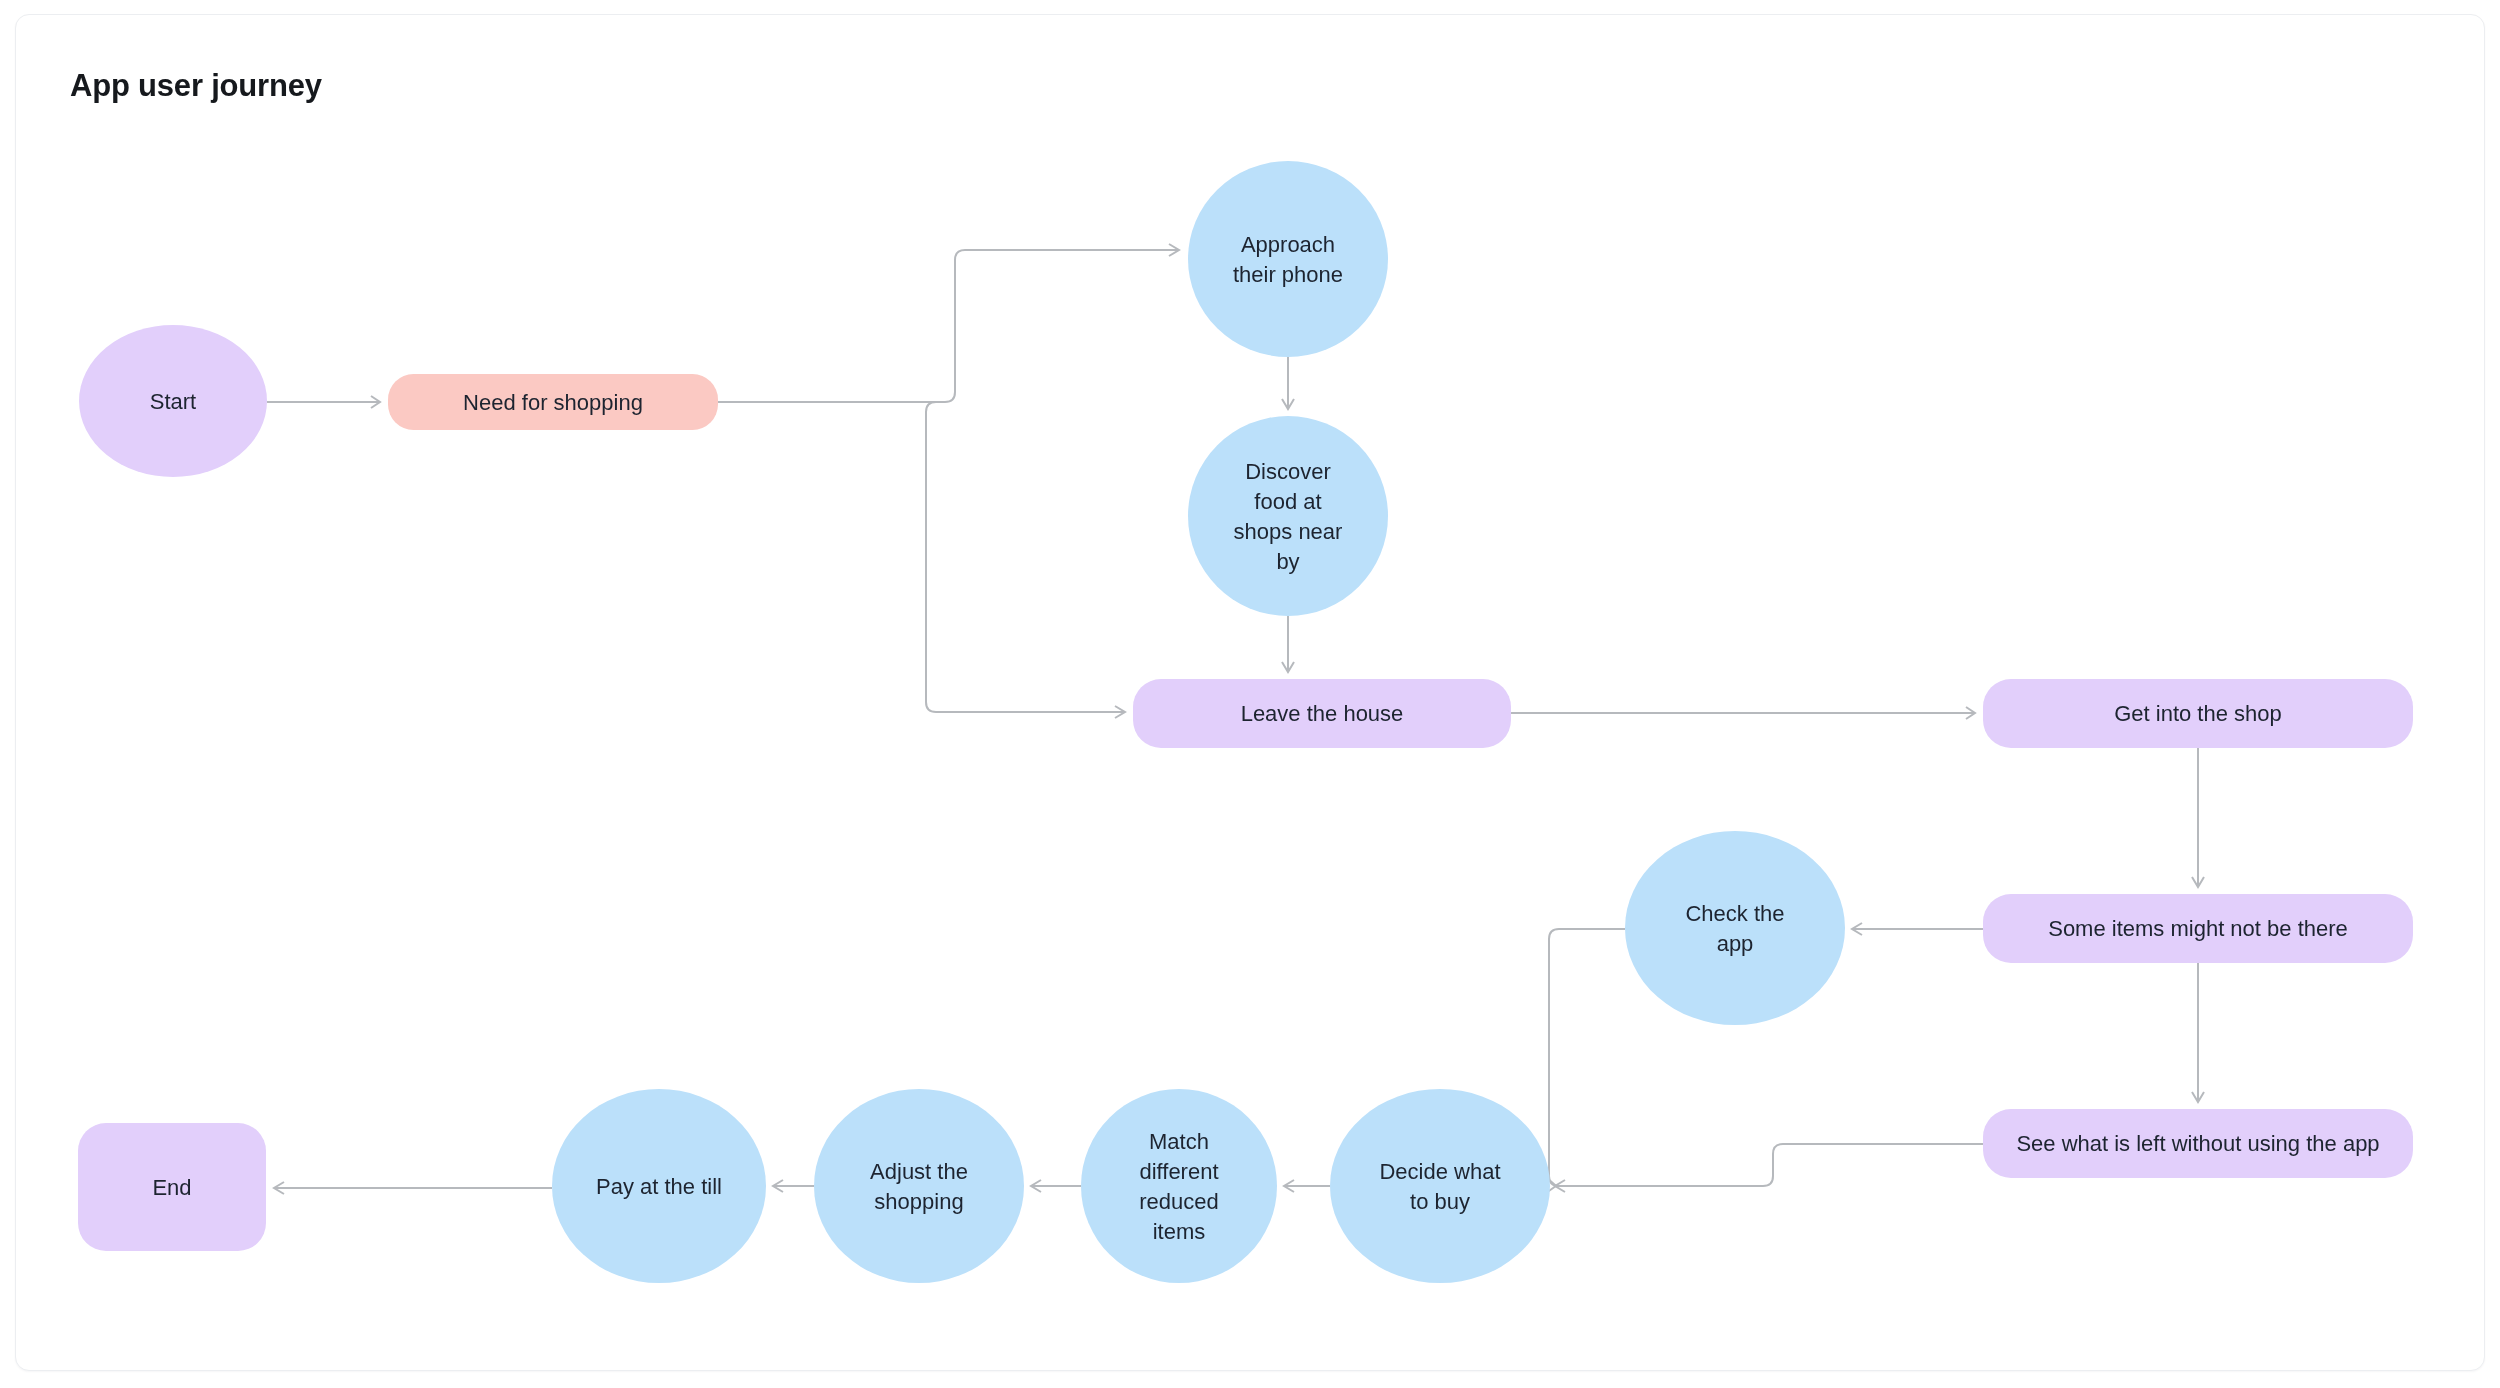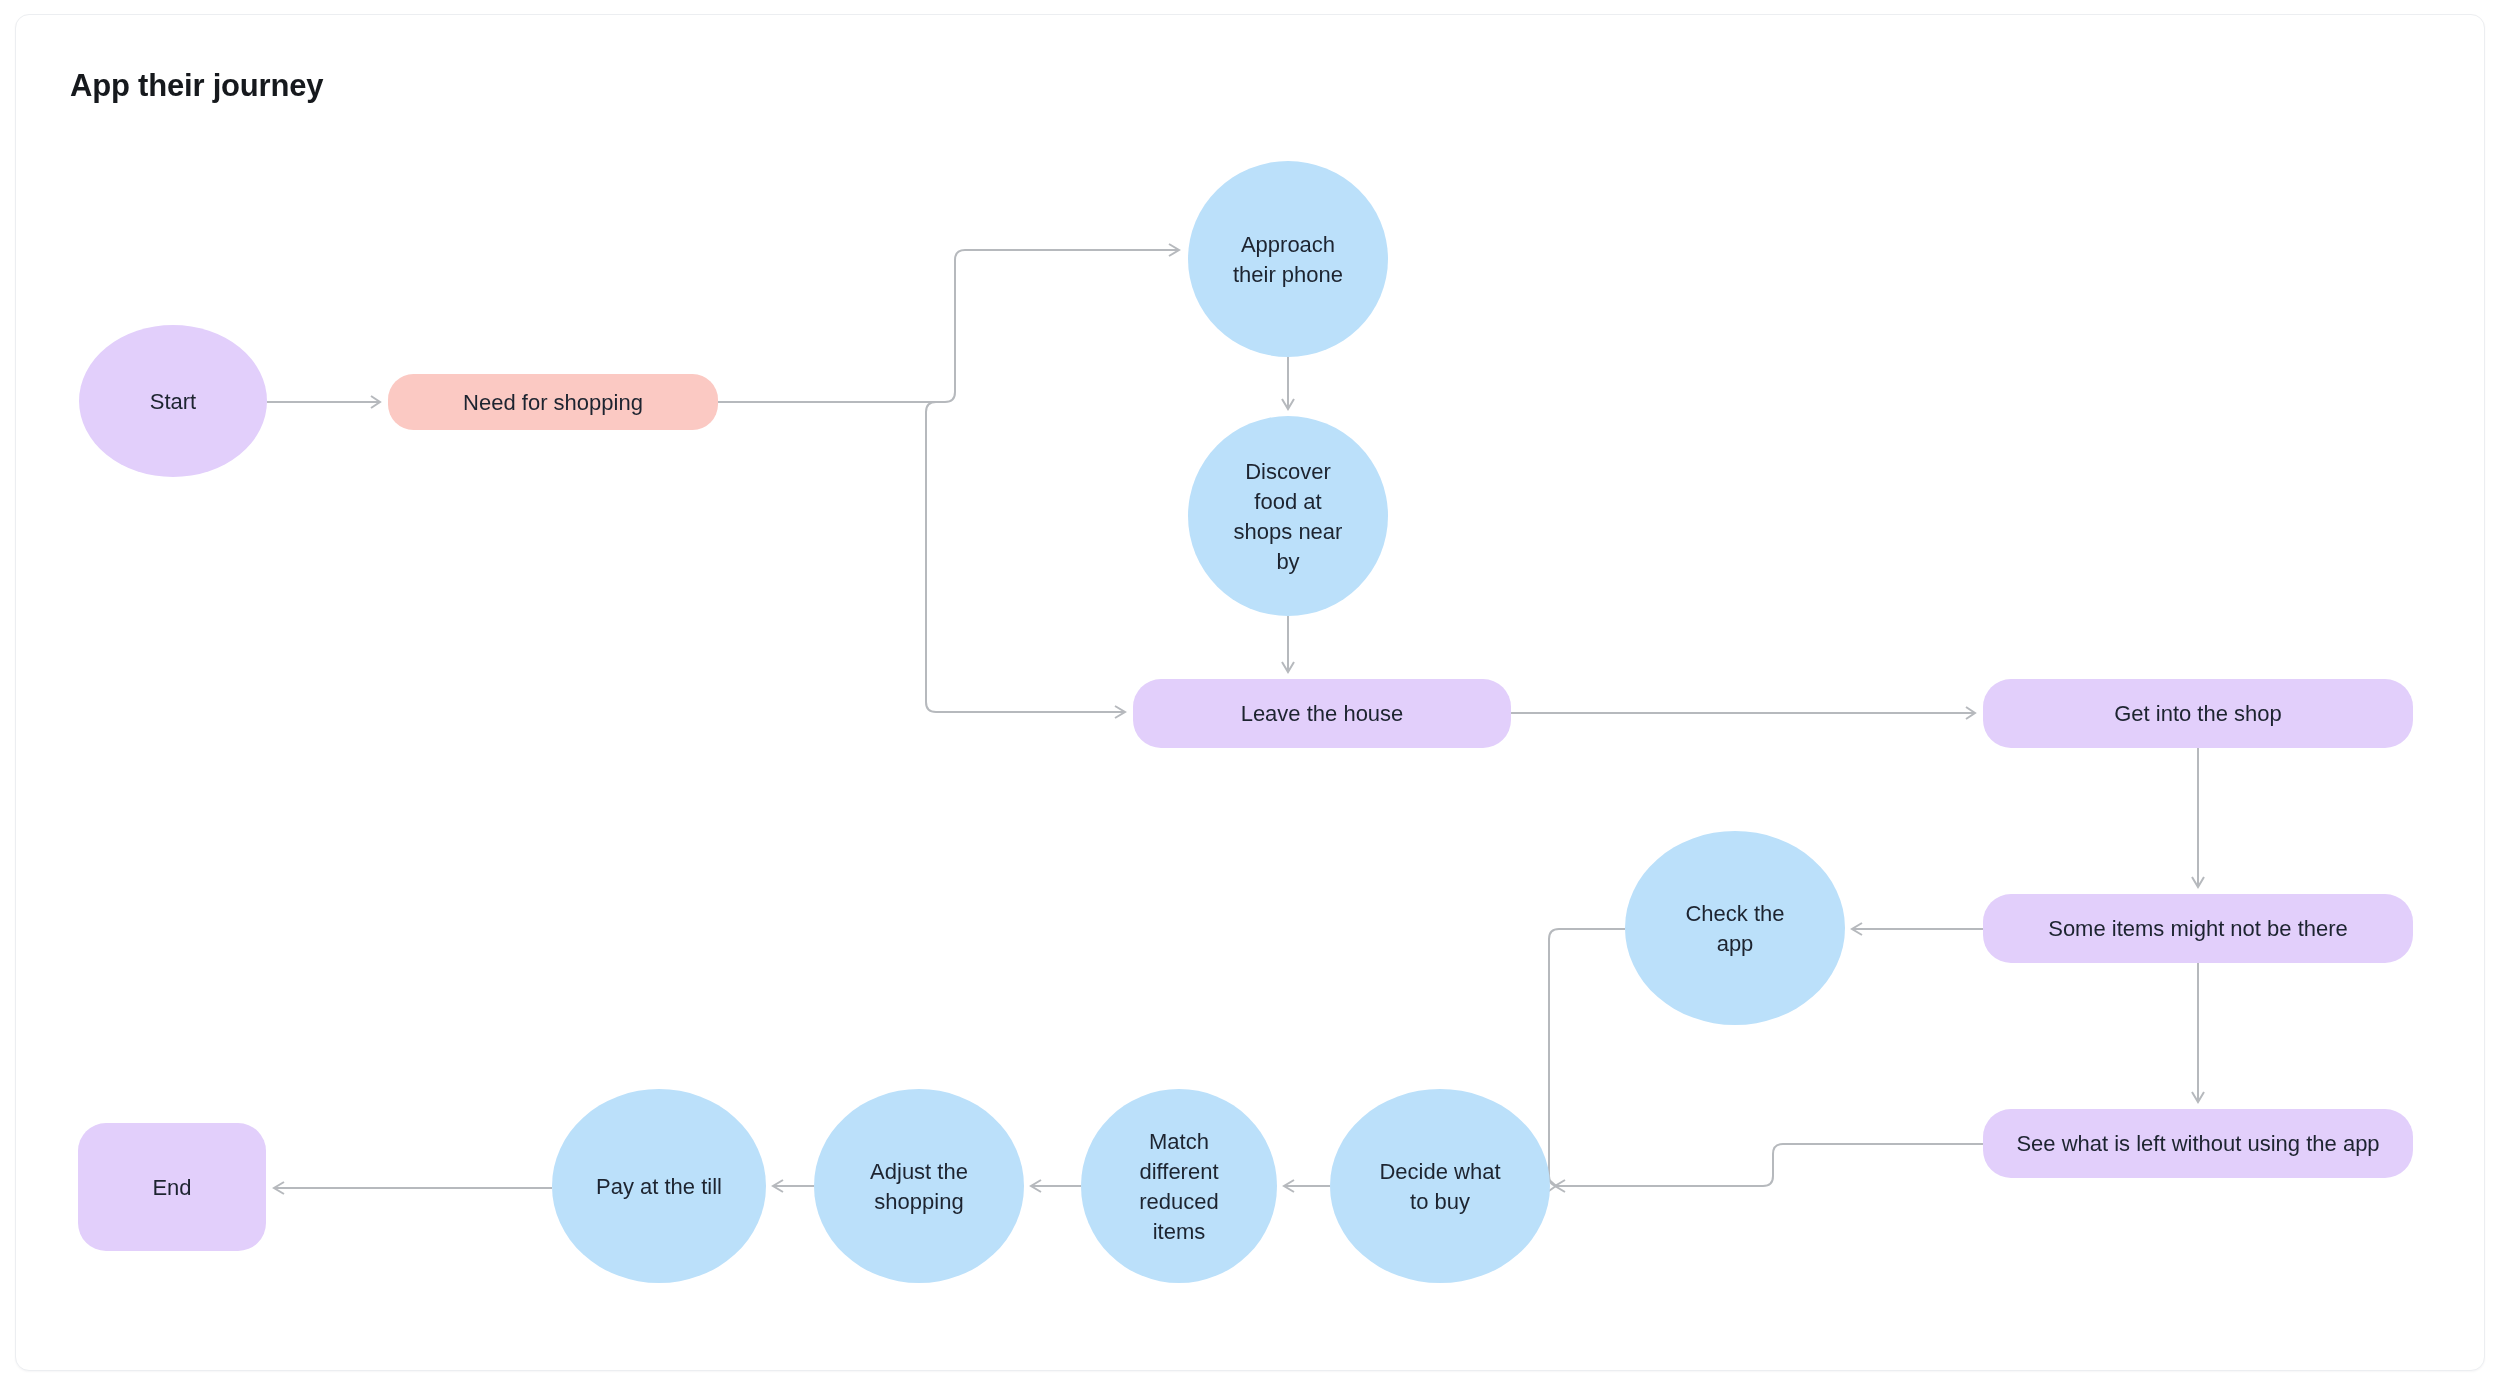--- a/index.html
+++ b/index.html
@@ -59,21 +59,21 @@
     stroke: #b6b9bd;
     stroke-width: 2;
   }
 </style>
 </head>
 <body>
 
 <div id="screen">
   <div id="card"></div>
 
-  <div id="page-title">App their journey</div>
+  <div id="page-title">App user journey</div>
 
   <svg id="canvas" viewBox="0 0 2500 1388" xmlns="http://www.w3.org/2000/svg">
 
     <g id="edges-layer">
 
       <path class="edge" d="M 267 402 L 380 402"></path>
       <path class="edge-head" d="M 371 396 L 380 402 L 371 408"></path>
 
       <path class="edge" d="M 718 402 L 936 402"></path>
 

